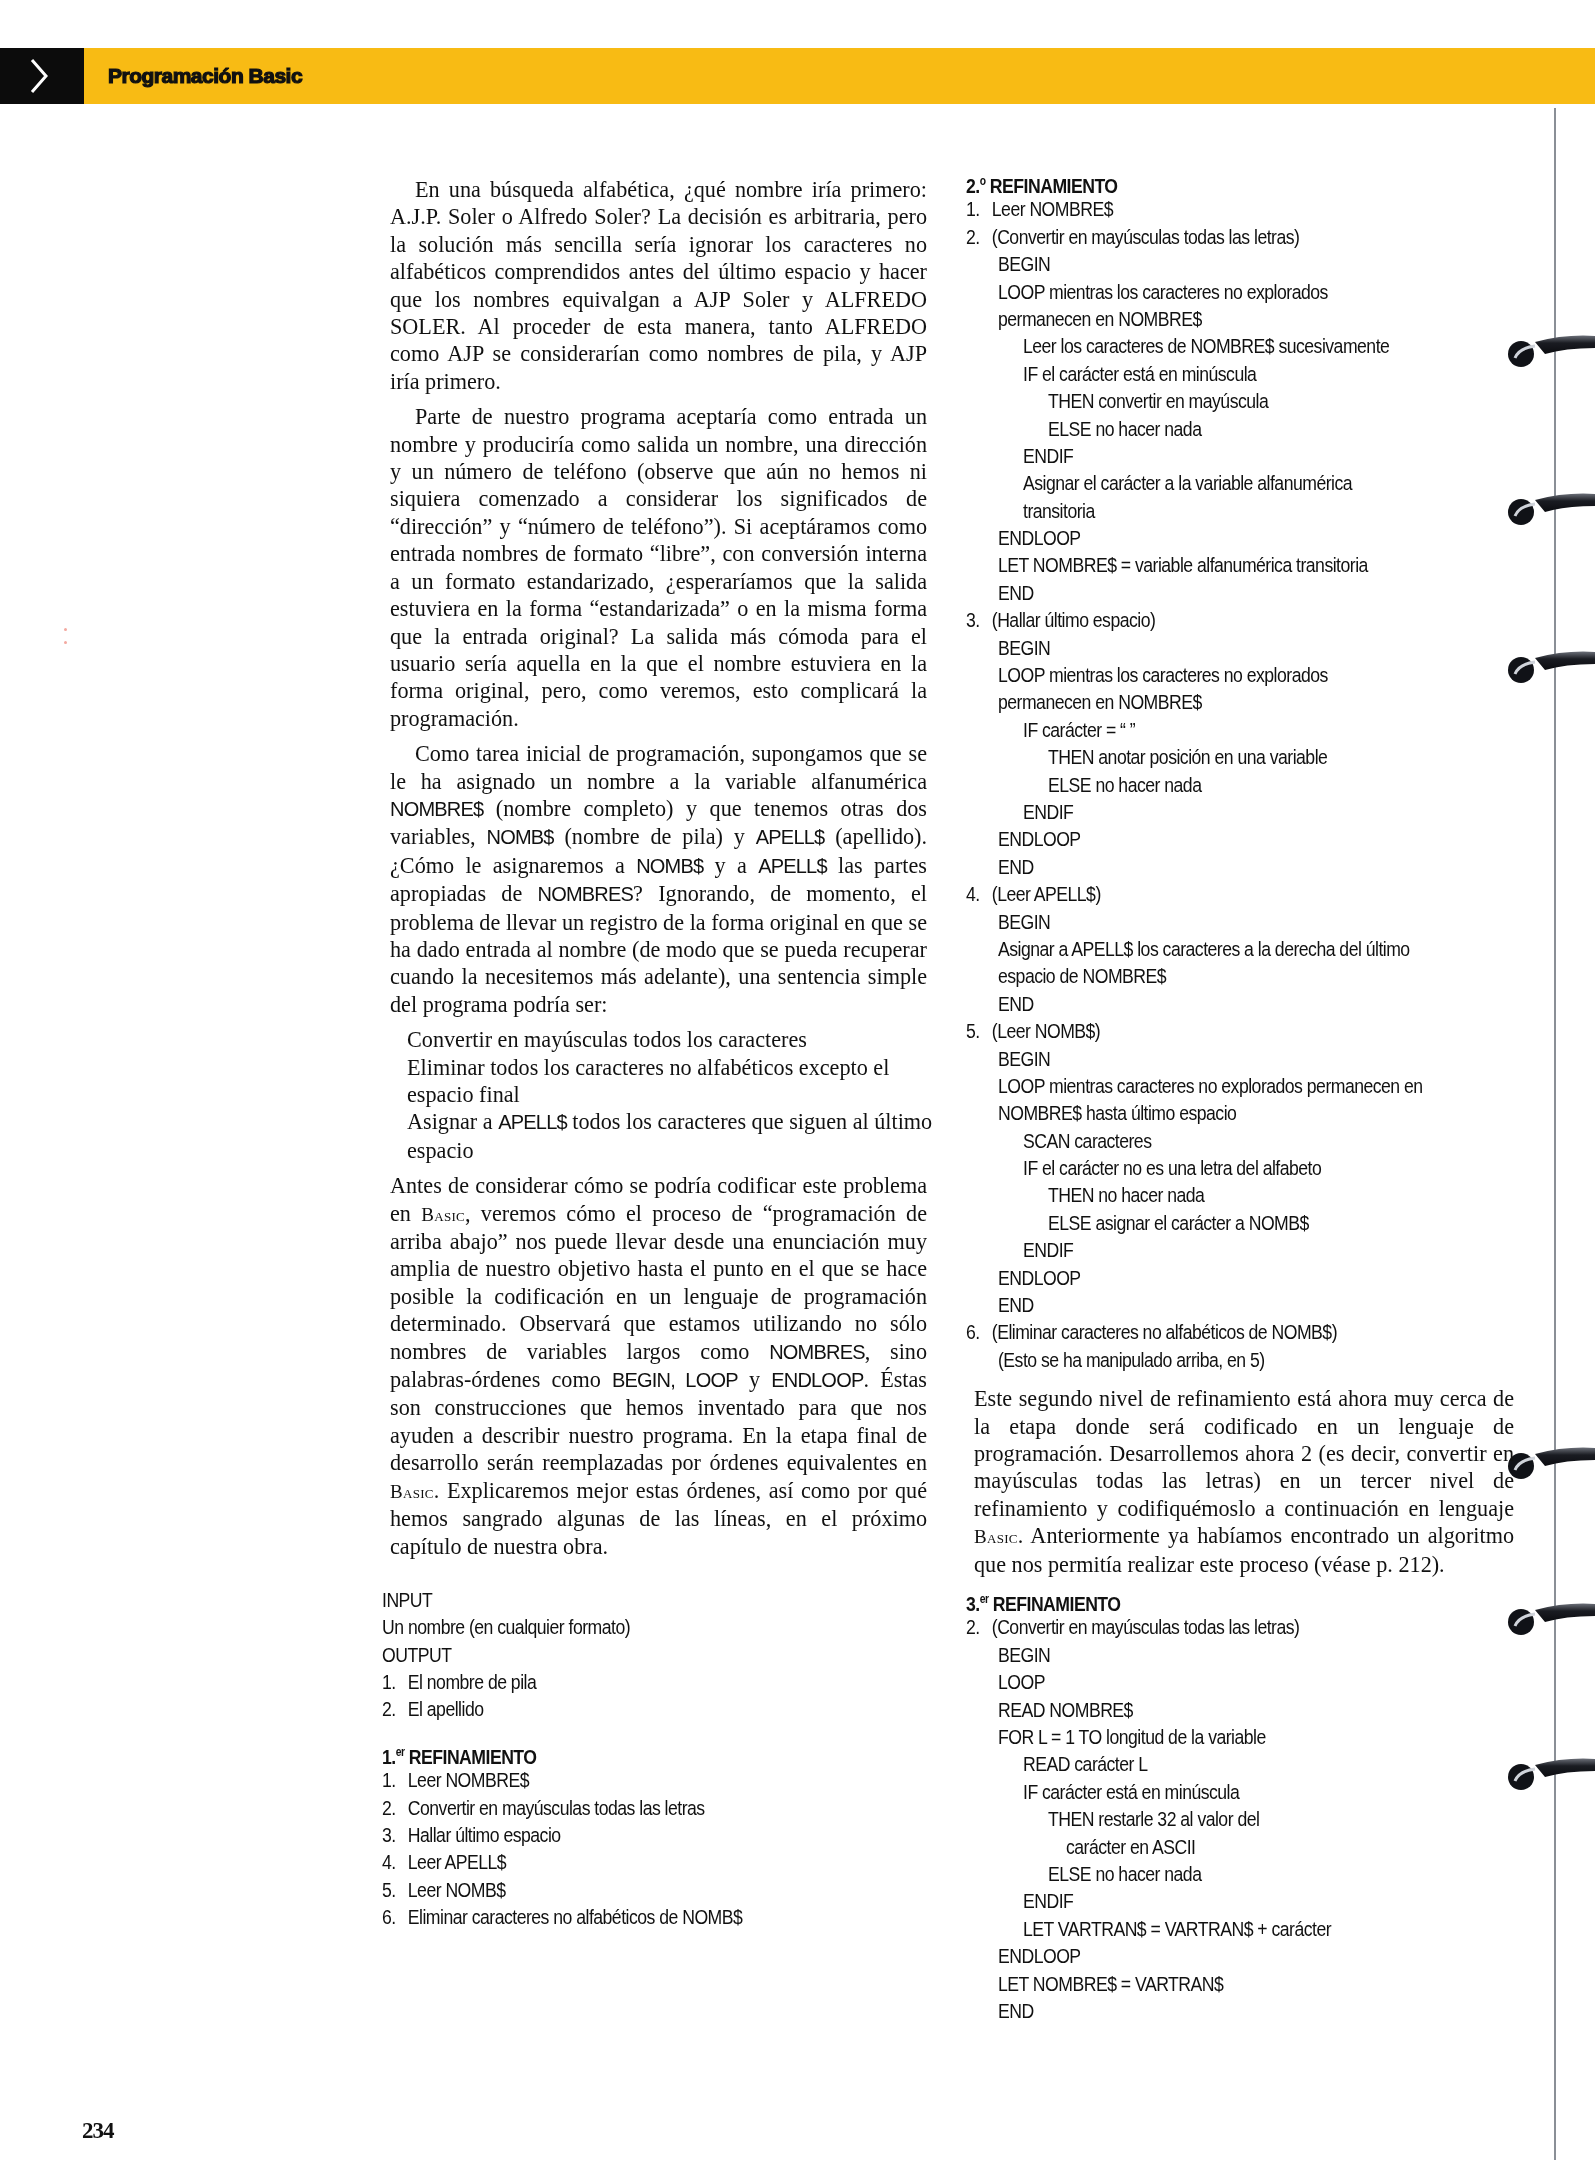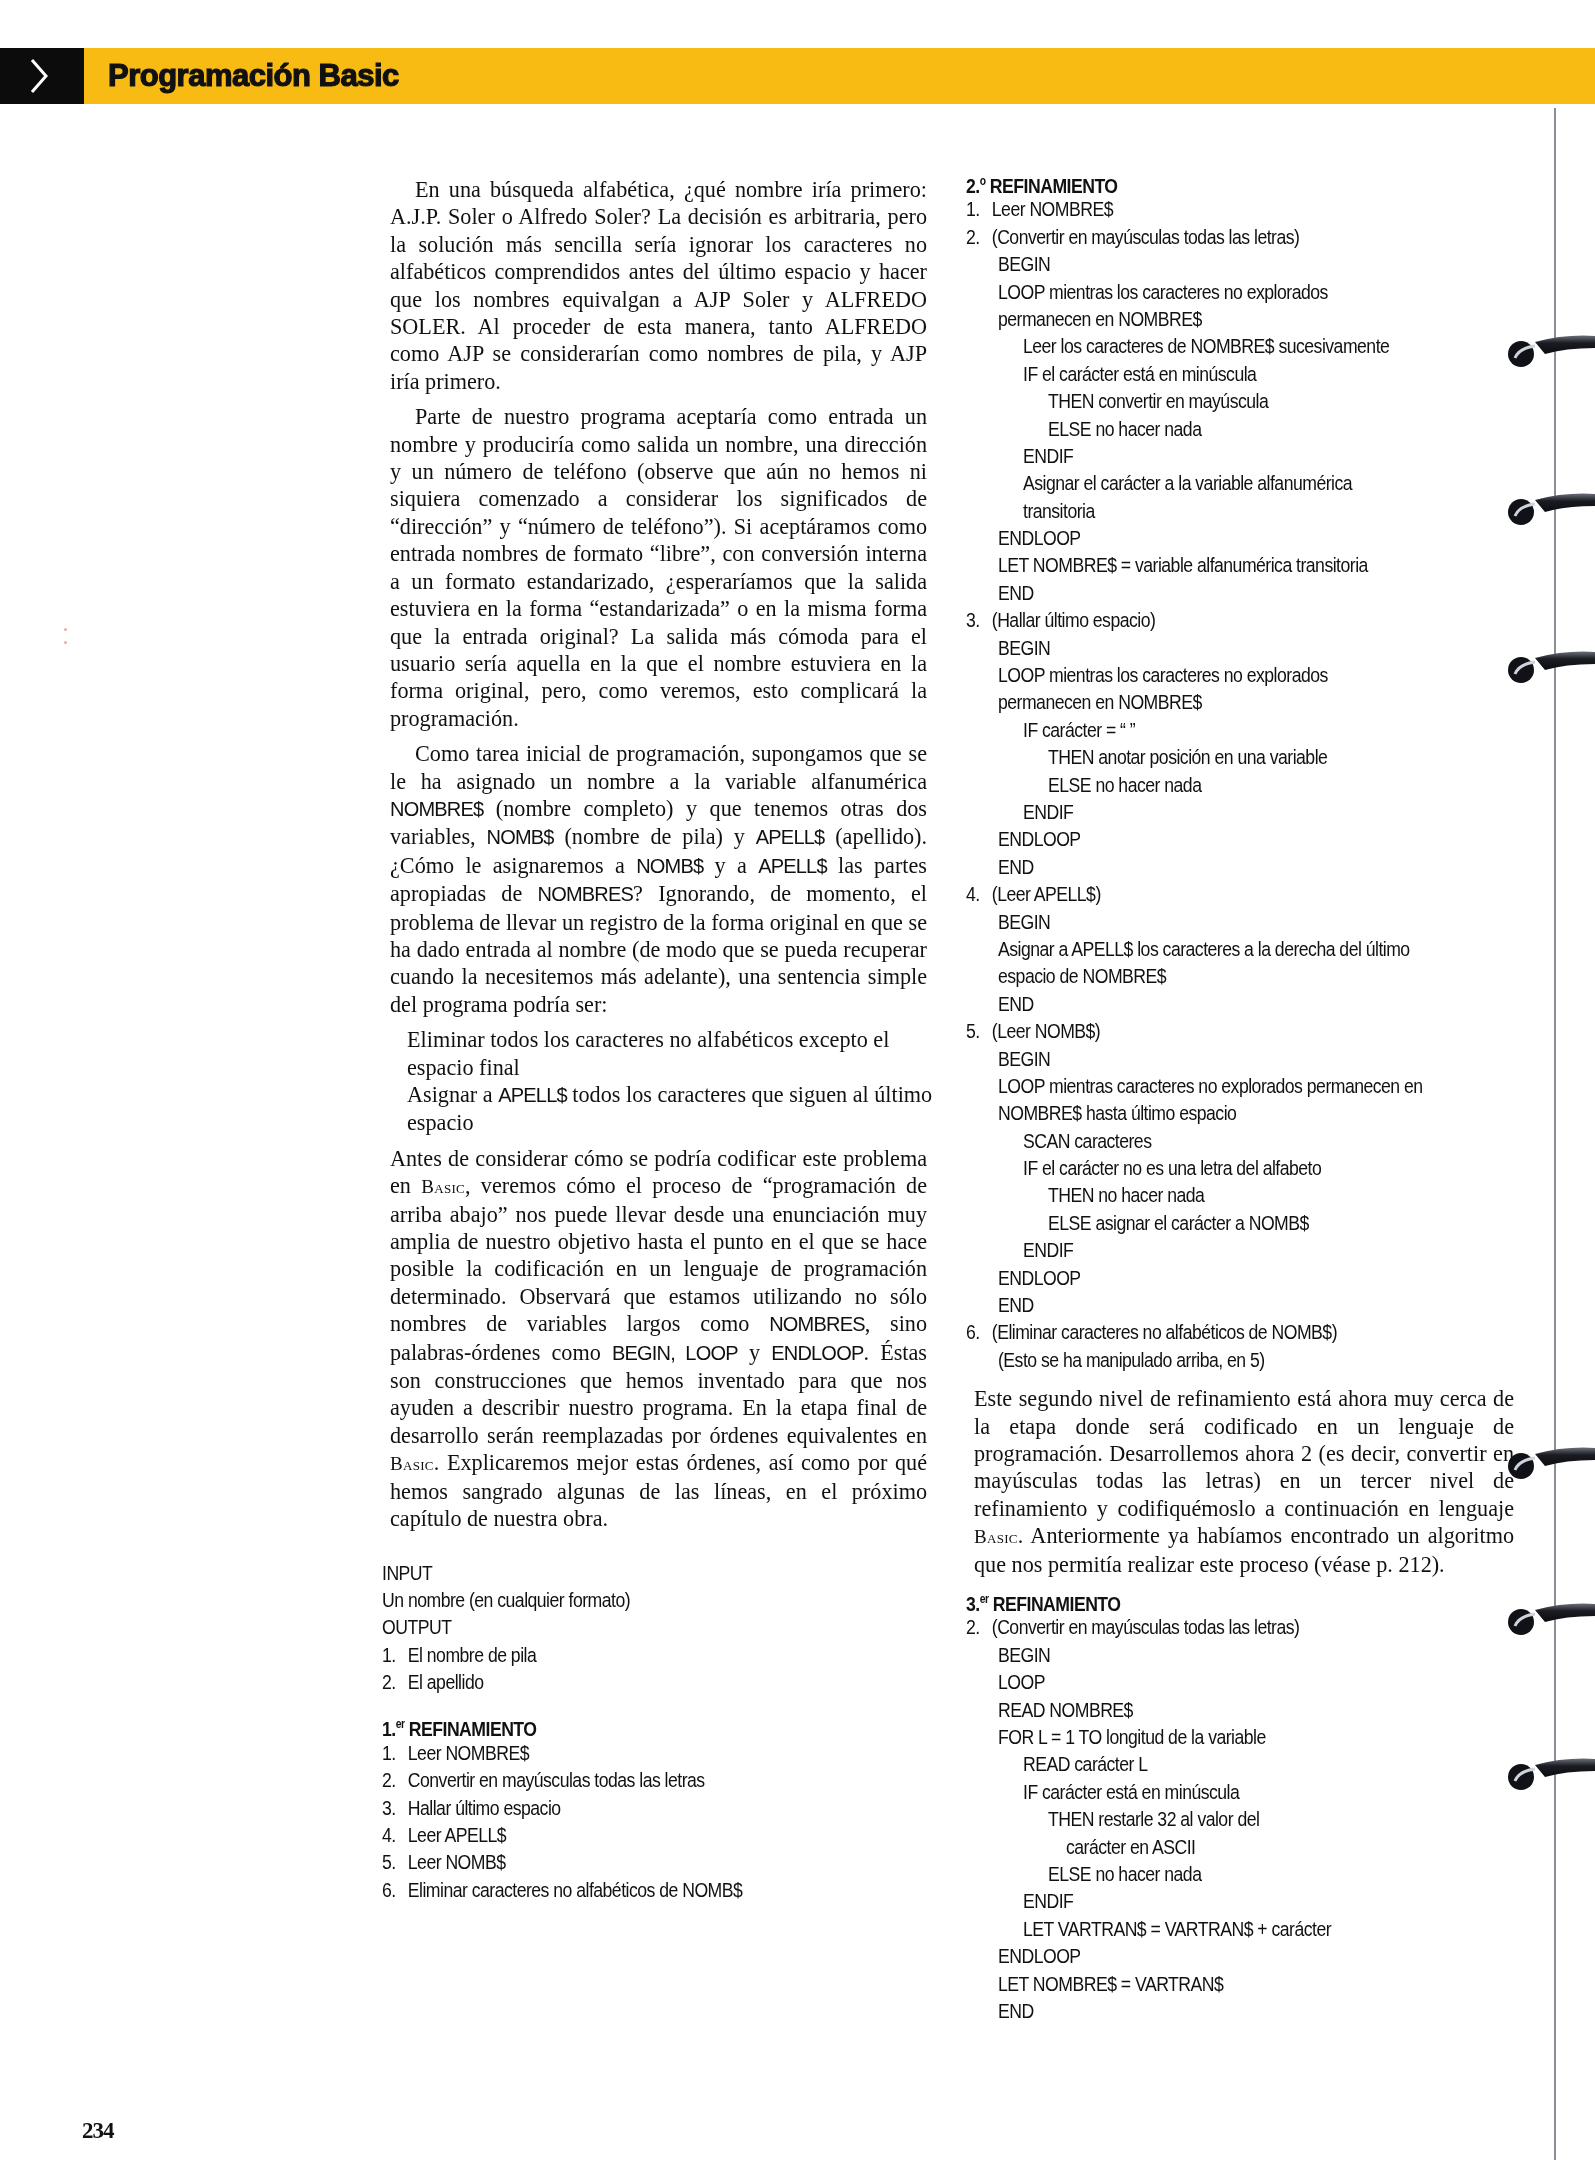--- a/index.html
+++ b/index.html
@@ -10,21 +10,21 @@
   .header-bar {
     position:absolute; left:0; top:48px; width:1595px; height:56px;
     background:#f8bb14;
   }
   .header-arrow-box {
     position:absolute; left:0; top:48px; width:84px; height:56px; background:#0c0c0c;
   }
   .header-arrow-box svg { position:absolute; left:18px; top:8px; }
   .header-title {
     position:absolute; left:108px; top:52px; height:48px; line-height:48px;
-    font-family:"Liberation Sans", sans-serif; font-weight:900; font-size:31px;
+    font-family:"Liberation Sans", sans-serif; font-weight:900; font-size:21px;
     color:#111; letter-spacing:-0.5px;
     -webkit-text-stroke:1.2px #111;
   }
   .page-edge {
     position:absolute; left:1554px; top:108px; width:2px; height:2052px; background:#8a8f96;
   }
   .ring {
     position:absolute; left:1505px; width:90px; height:40px;
   }
   .serif {
@@ -146,20 +146,21 @@
   </div>
 
 <div class="margin-dot" style="top:628px"></div>
 <div class="margin-dot" style="top:641px"></div>
 
 <div class="col-left">
   <p class="serif para">En una búsqueda alfabética, ¿qué nombre iría primero: A.J.P. Soler o Alfredo Soler? La decisión es arbitraria, pero la solución más sencilla sería ignorar los caracteres no alfabéticos comprendidos antes del último espacio y hacer que los nombres equivalgan a AJP Soler y ALFREDO SOLER. Al proceder de esta manera, tanto ALFREDO como AJP se considerarían como nombres de pila, y AJP iría primero.</p>
   <p class="serif para">Parte de nuestro programa aceptaría como entrada un nombre y produciría como salida un nombre, una dirección y un número de teléfono (observe que aún no hemos ni siquiera comenzado a considerar los significados de “dirección” y “número de teléfono”). Si aceptáramos como entrada nombres de formato “libre”, con conversión interna a un formato estandarizado, ¿esperaríamos que la salida estuviera en la forma “estandarizada” o en la misma forma que la entrada original? La salida más cómoda para el usuario sería aquella en la que el nombre estuviera en la forma original, pero, como veremos, esto complicará la programación.</p>
   <p class="serif para"><span>Como tarea inicial de programación, supongamos que se le ha asignado un nombre a la variable alfanumérica </span><span class="kw">NOMBRE$</span><span> (nombre completo) y que tenemos otras dos variables, </span><span class="kw">NOMB$</span><span> (nombre de pila) y </span><span class="kw">APELL$</span><span> (apellido). ¿Cómo le asignaremos a </span><span class="kw">NOMB$</span><span> y a </span><span class="kw">APELL$</span><span> las partes apropiadas de </span><span class="kw">NOMBRES</span><span>? Ignorando, de momento, el problema de llevar un registro de la forma original en que se ha dado entrada al nombre (de modo que se pueda recuperar cuando la necesitemos más adelante), una sentencia simple del programa podría ser:</span></p>
   <div class="serif steps">
+    <div>Convertir en mayúsculas todos los caracteres</div>
     <div>Eliminar todos los caracteres no alfabéticos excepto el espacio final</div>
     <div><span>Asignar a </span><span class="kw">APELL$</span><span> todos los caracteres que siguen al último espacio</span></div>
   </div>
   <p class="serif para noindent"><span>Antes de considerar cómo se podría codificar este problema en </span><span class="sc">Basic</span><span>, veremos cómo el proceso de “programación de arriba abajo” nos puede llevar desde una enunciación muy amplia de nuestro objetivo hasta el punto en el que se hace posible la codificación en un lenguaje de programación determinado. Observará que estamos utilizando no sólo nombres de variables largos como </span><span class="kw">NOMBRES</span><span>, sino palabras-órdenes como </span><span class="kw">BEGIN, LOOP</span><span> y </span><span class="kw">ENDLOOP</span><span>. Éstas son construcciones que hemos inventado para que nos ayuden a describir nuestro programa. En la etapa final de desarrollo serán reemplazadas por órdenes equivalentes en </span><span class="sc">Basic</span><span>. Explicaremos mejor estas órdenes, así como por qué hemos sangrado algunas de las líneas, en el próximo capítulo de nuestra obra.</span></p>
 
   <div class="sans" style="margin-top:26px">
     <div class="code-line"><span class="cond">INPUT</span></div>
     <div class="code-line"><span class="cond">Un nombre (en cualquier formato)</span></div>
     <div class="code-line"><span class="cond">OUTPUT</span></div>
     <div class="code-line"><span class="cond"><span class="num">1.</span><span>El nombre de pila</span></span></div>

